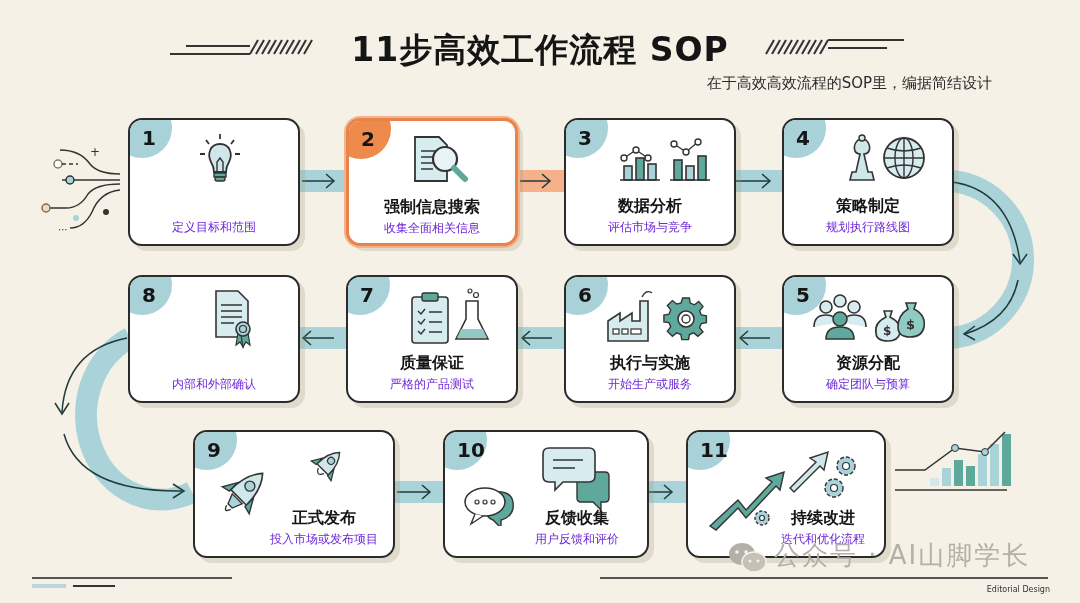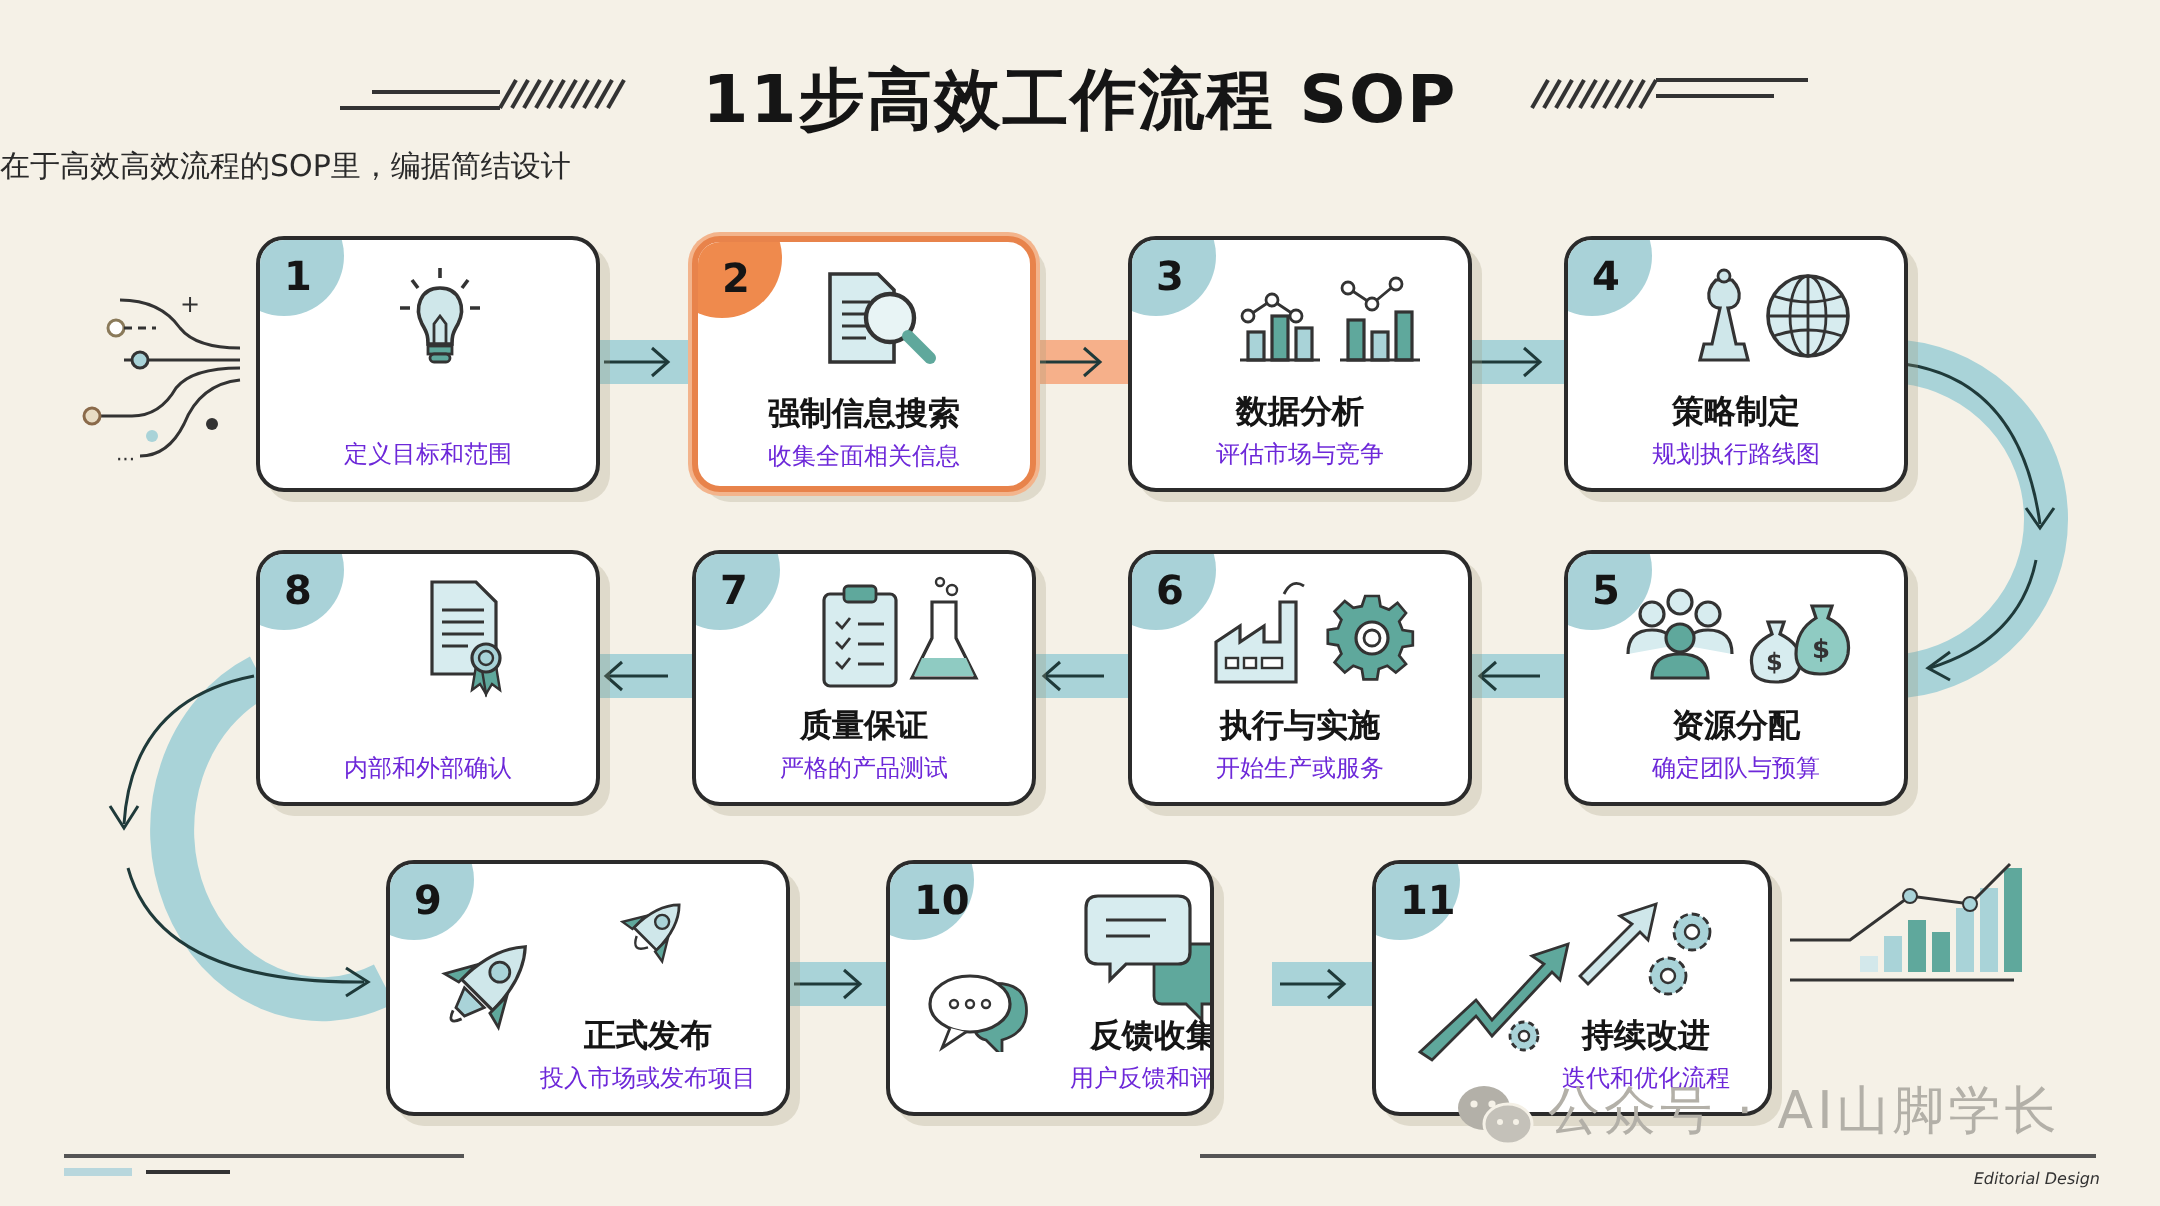--- a/index.html
+++ b/index.html
@@ -1,32 +1,32 @@
 <!DOCTYPE html>
 <html><head>
 <meta charset="utf-8">
 <style>
   * { box-sizing: border-box; margin: 0; padding: 0; }
   html, body { width: 1080px; height: 603px; overflow: hidden; }
   body { background: #f5f1e7; font-family: "DejaVu Sans", "Liberation Sans", sans-serif; color: #1c1c1c; position: relative; }
   .abs { position: absolute; }
   .title { position: absolute; left: 0; width: 1080px; top: 28px; text-align: center; font-size: 33px; font-weight: bold; letter-spacing: 1px; color: #151515; }
-  .subtitle { position: absolute; left: 0; width: 992px; top: 74px; text-align: left; font-size: 15px; color: #2a2a2a; }
+  .subtitle { position: absolute; left: 0; width: 992px; top: 74px; text-align: right; font-size: 15px; color: #2a2a2a; }
   .card { position: absolute; width: 172px; height: 128px; background: #fff; border: 2.5px solid #2b2b2b; border-radius: 14px; overflow: hidden; box-shadow: 5px 5px 0 rgba(160,150,120,0.25); }
   .card.hl { border: 3px solid #e8834b; box-shadow: 0 0 0 2px #f3b48c, 5px 5px 0 rgba(160,150,120,0.25); }
   .badge { position: absolute; left: -18px; top: -22px; width: 60px; height: 60px; border-radius: 50%; background: #a9d2d8; }
   .card.hl .badge { background: #ef8a4d; }
   .num { position: absolute; left: 12px; top: 6px; font-size: 20px; font-weight: bold; color: #151515; }
   .card-title { position: absolute; left: 0; width: 100%; top: 76px; text-align: center; font-size: 16px; font-weight: bold; color: #151515; }
   .card-desc { position: absolute; left: 0; width: 100%; top: 99px; text-align: center; font-size: 12px; color: #6d28d9; }
   .icon { position: absolute; }
   .band { position: absolute; height: 22px; background: #a9d3d8; }
   .band.orange { background: #f6b08a; }
   .watermark { position: absolute; left: 728px; top: 538px; font-size: 26px; color: #b3b0a8; letter-spacing: 2px; }
-  .editorial { position: absolute; right: 30px; top: 585px; font-size: 8px; color: #333; font-style: italic; }
+  .editorial { position: absolute; right: 30px; top: 585px; font-size: 8px; color: #333; }
 </style>
 </head>
 <body>
 
 <svg class="abs" style="left:170px;top:36px" width="150" height="30">
   <line x1="16" y1="10" x2="80" y2="10" stroke="#333" stroke-width="2"></line>
   <line x1="0" y1="18" x2="80" y2="18" stroke="#333" stroke-width="2"></line>
   <g stroke="#333" stroke-width="2">
     <line x1="80" y1="18" x2="88" y2="4"></line>
       <line x1="86" y1="18" x2="94" y2="4"></line>
@@ -329,21 +329,21 @@
       <circle cx="21" cy="14" r="3.5" fill="#a9d3d8" stroke="#333" stroke-width="1.2"></circle>
       <path d="M13,18 L7,28 L13,27Z" fill="#5fa89c" stroke="#333" stroke-width="1.2"></path>
       <path d="M29,18 L35,28 L29,27Z" fill="#5fa89c" stroke="#333" stroke-width="1.2"></path>
       <path d="M17,28 Q21,36 25,28" fill="none" stroke="#333" stroke-width="1.2"></path>
     </g>
   </svg>
   <div class="card-title" style="left:56px;width:146px">正式发布</div>
   <div class="card-desc" style="left:56px;width:146px">投入市场或发布项目</div>
 </div>
 
-<div class="card" style="left:443px;top:430px;width:164px">
+<div class="card" style="left:443px;top:430px;width:206px">
   <div class="badge"></div>
   <div class="num">10</div>
   <svg class="icon" style="left:18px;top:14px" width="150" height="80">
     <path d="M134,26 L162,26 Q166,26 166,30 L166,52 Q166,56 162,56 L158,56 L158,64 L150,56 L138,56 Q134,56 134,52Z" transform="translate(-20,0)" fill="#5fa89c" stroke="#333" stroke-width="1.4"></path>
     <path d="M86,2 L126,2 Q132,2 132,8 L132,30 Q132,36 126,36 L100,36 L92,44 L92,36 L86,36 Q80,36 80,30 L80,8 Q80,2 86,2Z" fill="#d7ecef" stroke="#333" stroke-width="1.6"></path>
     <g stroke="#333" stroke-width="1.4">
         <line x1="90" y1="14" x2="120" y2="14"></line>
         <line x1="90" y1="22" x2="112" y2="22"></line>
       </g>
     <path d="M30,46 Q48,44 50,56 Q52,70 38,74 L38,82 L30,74 Q22,72 24,60" fill="#5fa89c" stroke="#333" stroke-width="1.4"></path>

